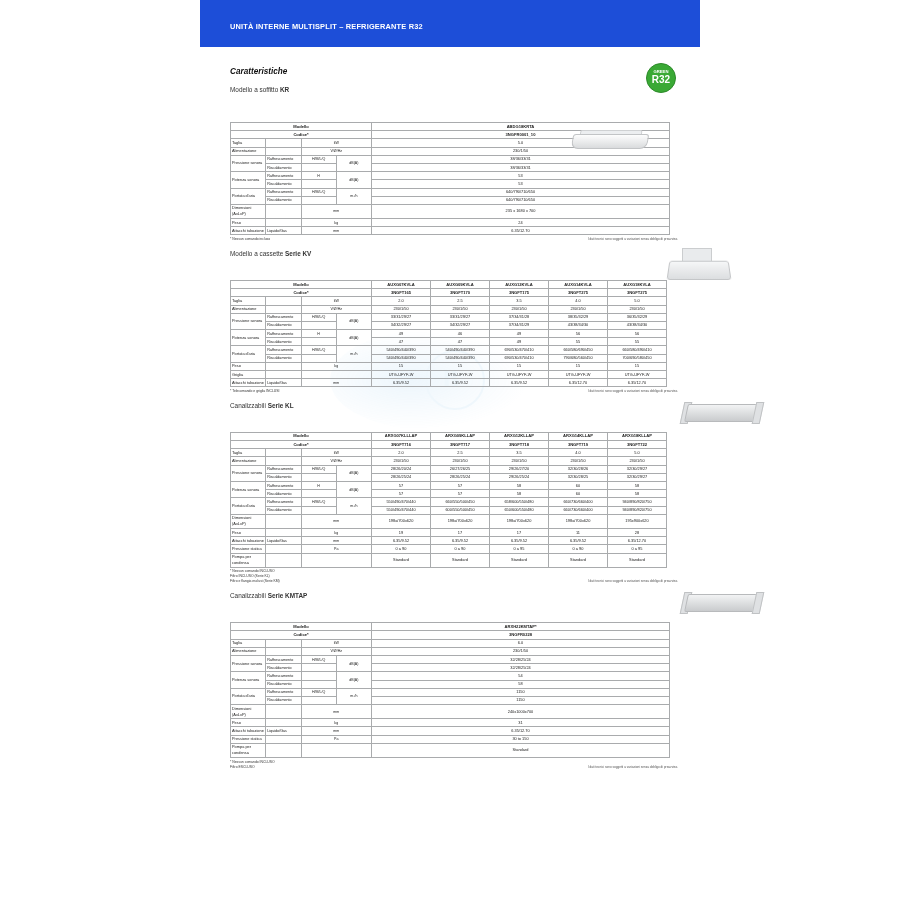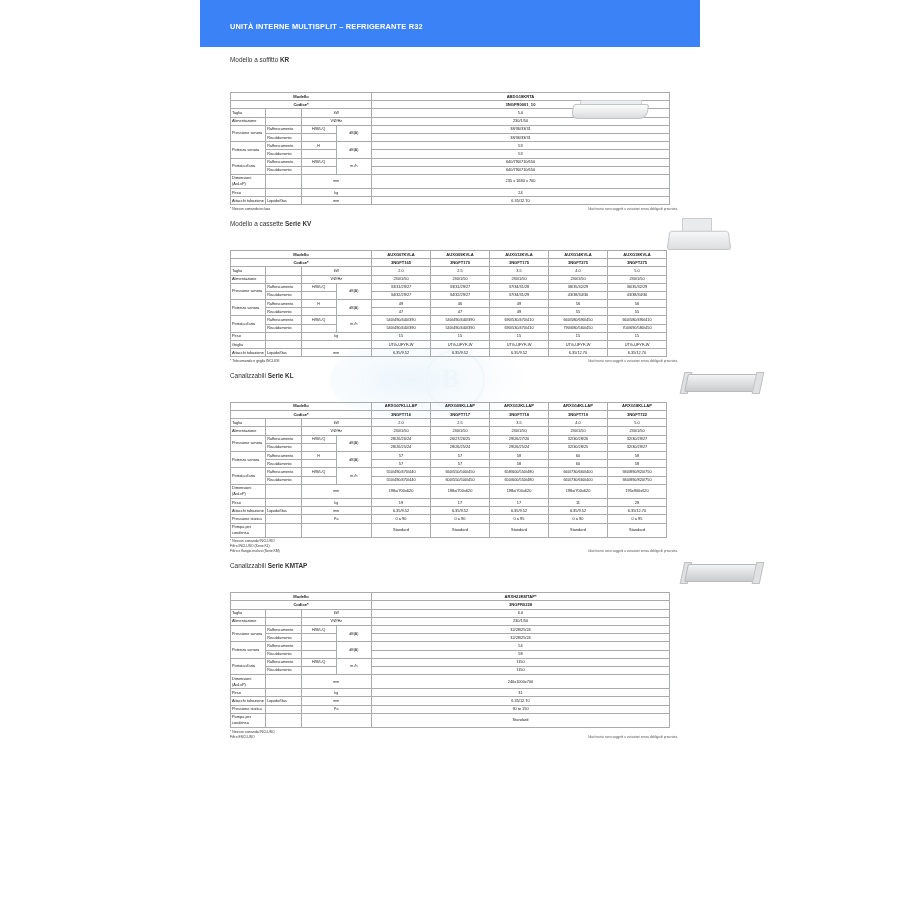--- a/index.html
+++ b/index.html
@@ -9,21 +9,21 @@
     background: #ffffff;
     font-family: "Liberation Sans", sans-serif;
     color: #111;
     overflow: hidden;
   }
   .page { position: relative; width: 900px; height: 900px; }
 
   
   .banner {
     position: absolute; left: 200px; top: 0; width: 500px; height: 47px;
-    background: #3b82f6; color: #fff;
+    background: #1d4ed8; color: #fff;
   }
   .banner .btitle {
     position: absolute; left: 30px; top: 22px;
     font-size: 7.4px; font-weight: bold; letter-spacing: .2px;
   }
 
   
   .content { position: absolute; left: 200px; top: 47px; width: 500px; }
 
   .sec-title {
@@ -155,20 +155,27 @@
   </div>
 
   <div class="wm">
     <div class="c1"></div>
       <div class="c2"></div>
       <div class="t">B</div>
   </div>
 
   <div class="content">
 
+    <div style="position:relative;height:30px;">
+      <div class="sec-title" style="position:absolute;left:0;top:20px;">Caratteristiche</div>
+      <div class="r32">
+        <span class="g">GREEN</span>
+        <span class="n">R32</span>
+      </div>
+    </div>
 
     <div id="sections">
         <div class="blk">
           <div style="position: relative; height: 36px;">
             <div class="sub-title">Modello a soffitto <b>KR</b></div>
             <div style="position:absolute;right:18px;top:-4px;">
               <div class="prod prod-kr">
                 <div class="kr-top"></div>
                 <div class="kr-body"></div>
               </div>

